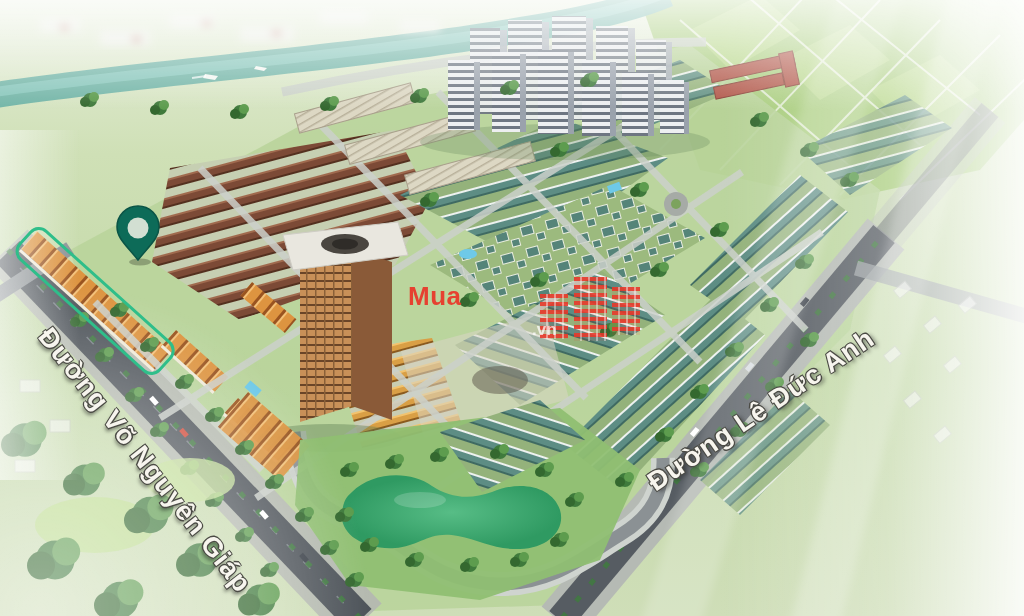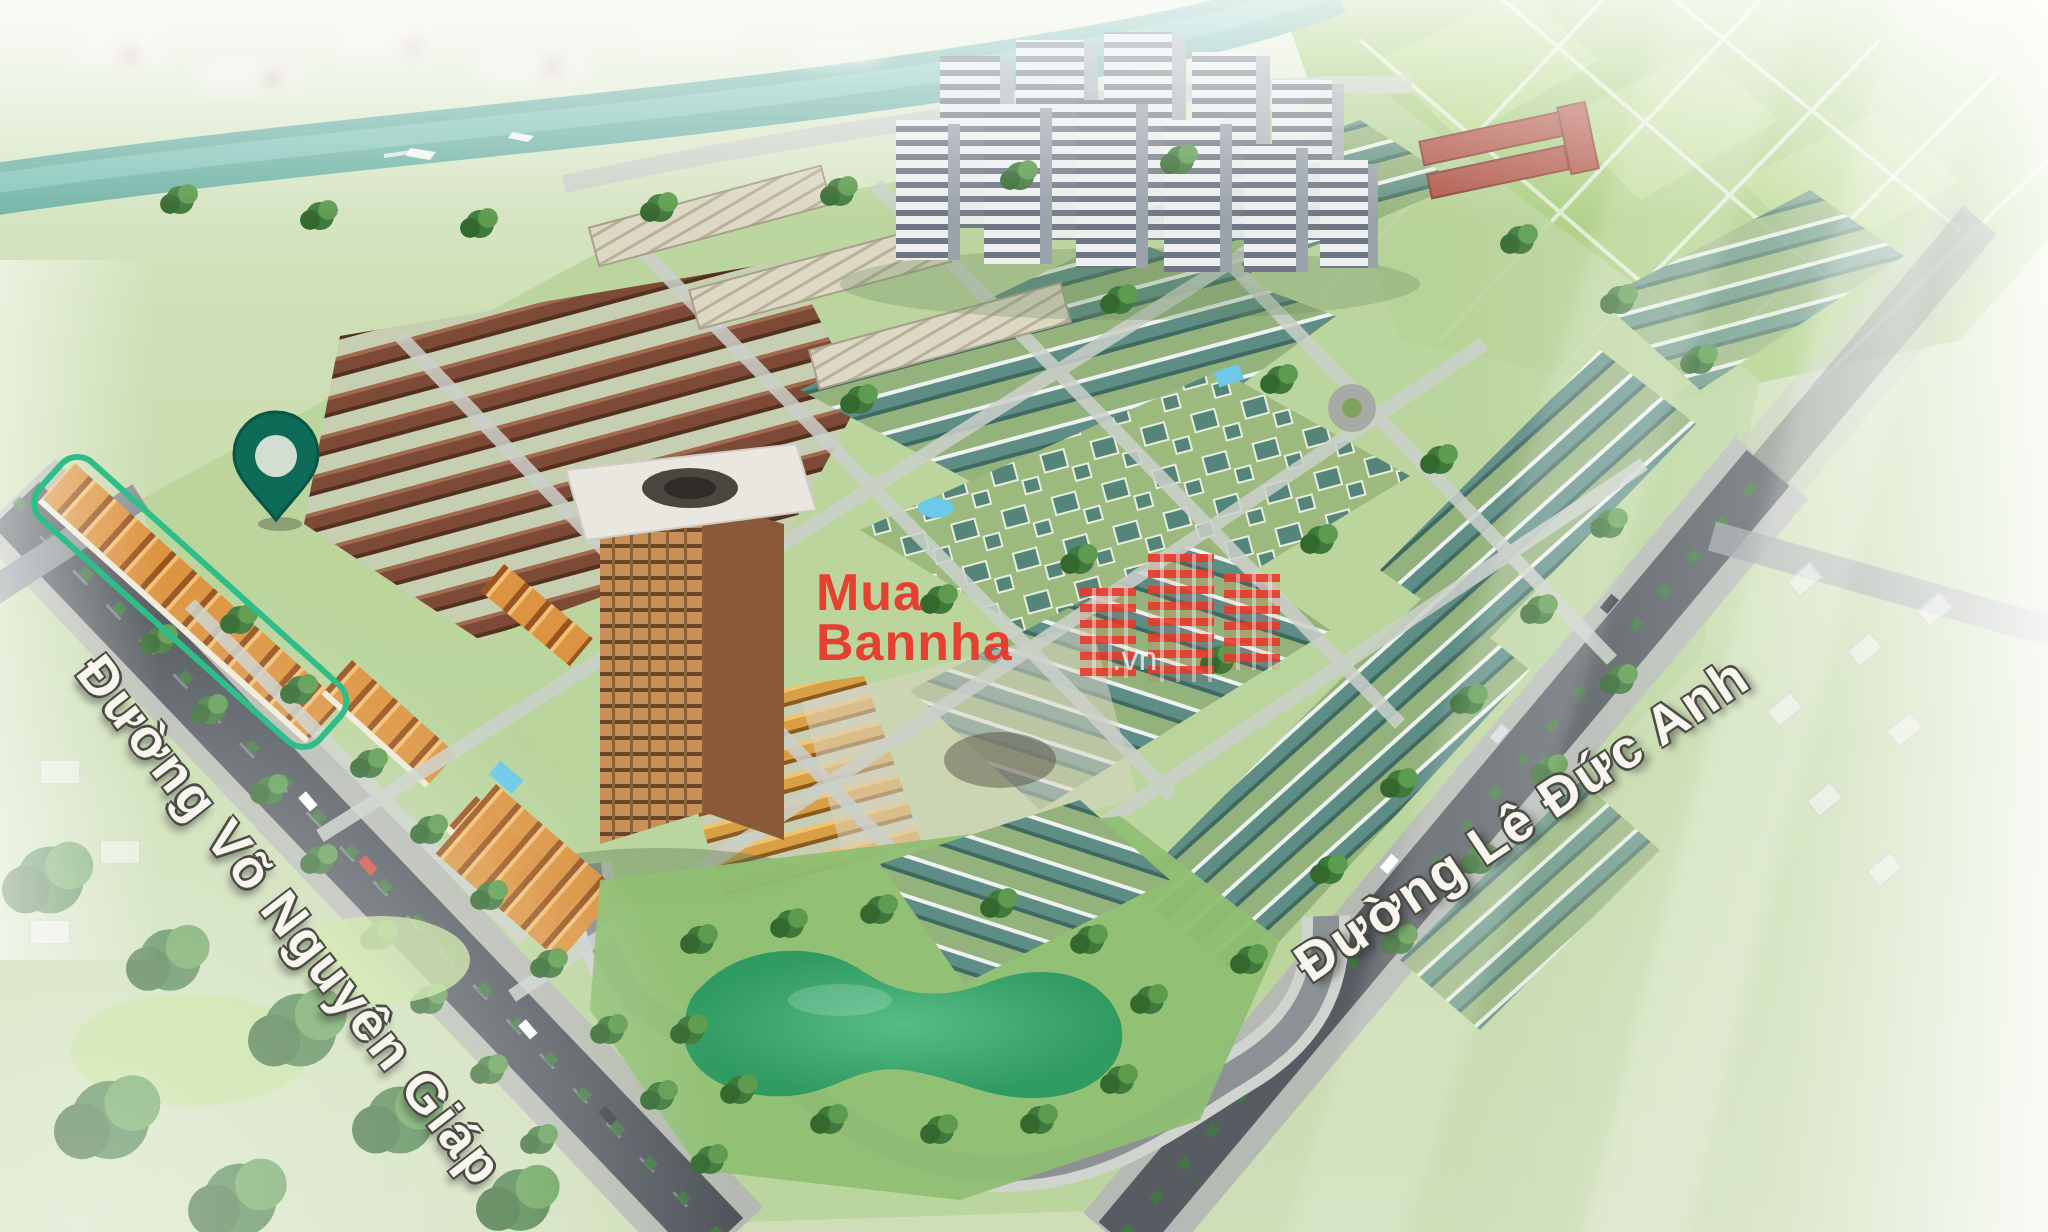--- a/index.html
+++ b/index.html
@@ -33,21 +33,21 @@
     position:absolute; display:block;
     background-image:
       repeating-linear-gradient(90deg, rgba(255,255,255,0) 0 6px, rgba(255,255,255,.45) 6px 8px),
       repeating-linear-gradient(180deg, #e8392b 0 4px, rgba(232,57,43,.12) 4px 8px);
   }
   .wm-logo .t1 { left:0;    top:17px; width:28px; height:45px; }
   .wm-logo .t2 { left:34px; top:0;    width:33px; height:64px; }
   .wm-logo .t3 { left:72px; top:10px; width:28px; height:48px; }
   .wm-vn {
     position:absolute; left:532px; top:320px;
-    font-size:17px; font-weight:400; color:rgba(255,255,255,.72);margin-left:24px;
+    font-size:17px; font-weight:700; color:rgba(255,255,255,.72);
   }
 </style>
 </head>
 <body>
 
 <div class="stage">
 
 <svg class="scene" width="1024" height="616" viewBox="0 0 1024 616">
   <defs>
     <linearGradient id="base" x1="0" y1="0" x2="0" y2="1">
@@ -449,21 +449,20 @@
     <circle cx="138" cy="228" r="10.5" fill="#e3e9dc" opacity=".92"></circle>
   </g>
 </svg>
 
   <div class="street-label vng">Đường Võ Nguyên Giáp</div>
   <div class="street-label lda">Đường Lê Đức Anh</div>
 
   <div>
     <div class="wm-text">
       <span>Mua</span>
-      <span>Bannha</span>
     </div>
     <div class="wm-logo">
       <i class="t1"></i>
       <i class="t2"></i>
       <i class="t3"></i>
     </div>
     <span class="wm-vn">.vn</span>
   </div>
 
 </div>

